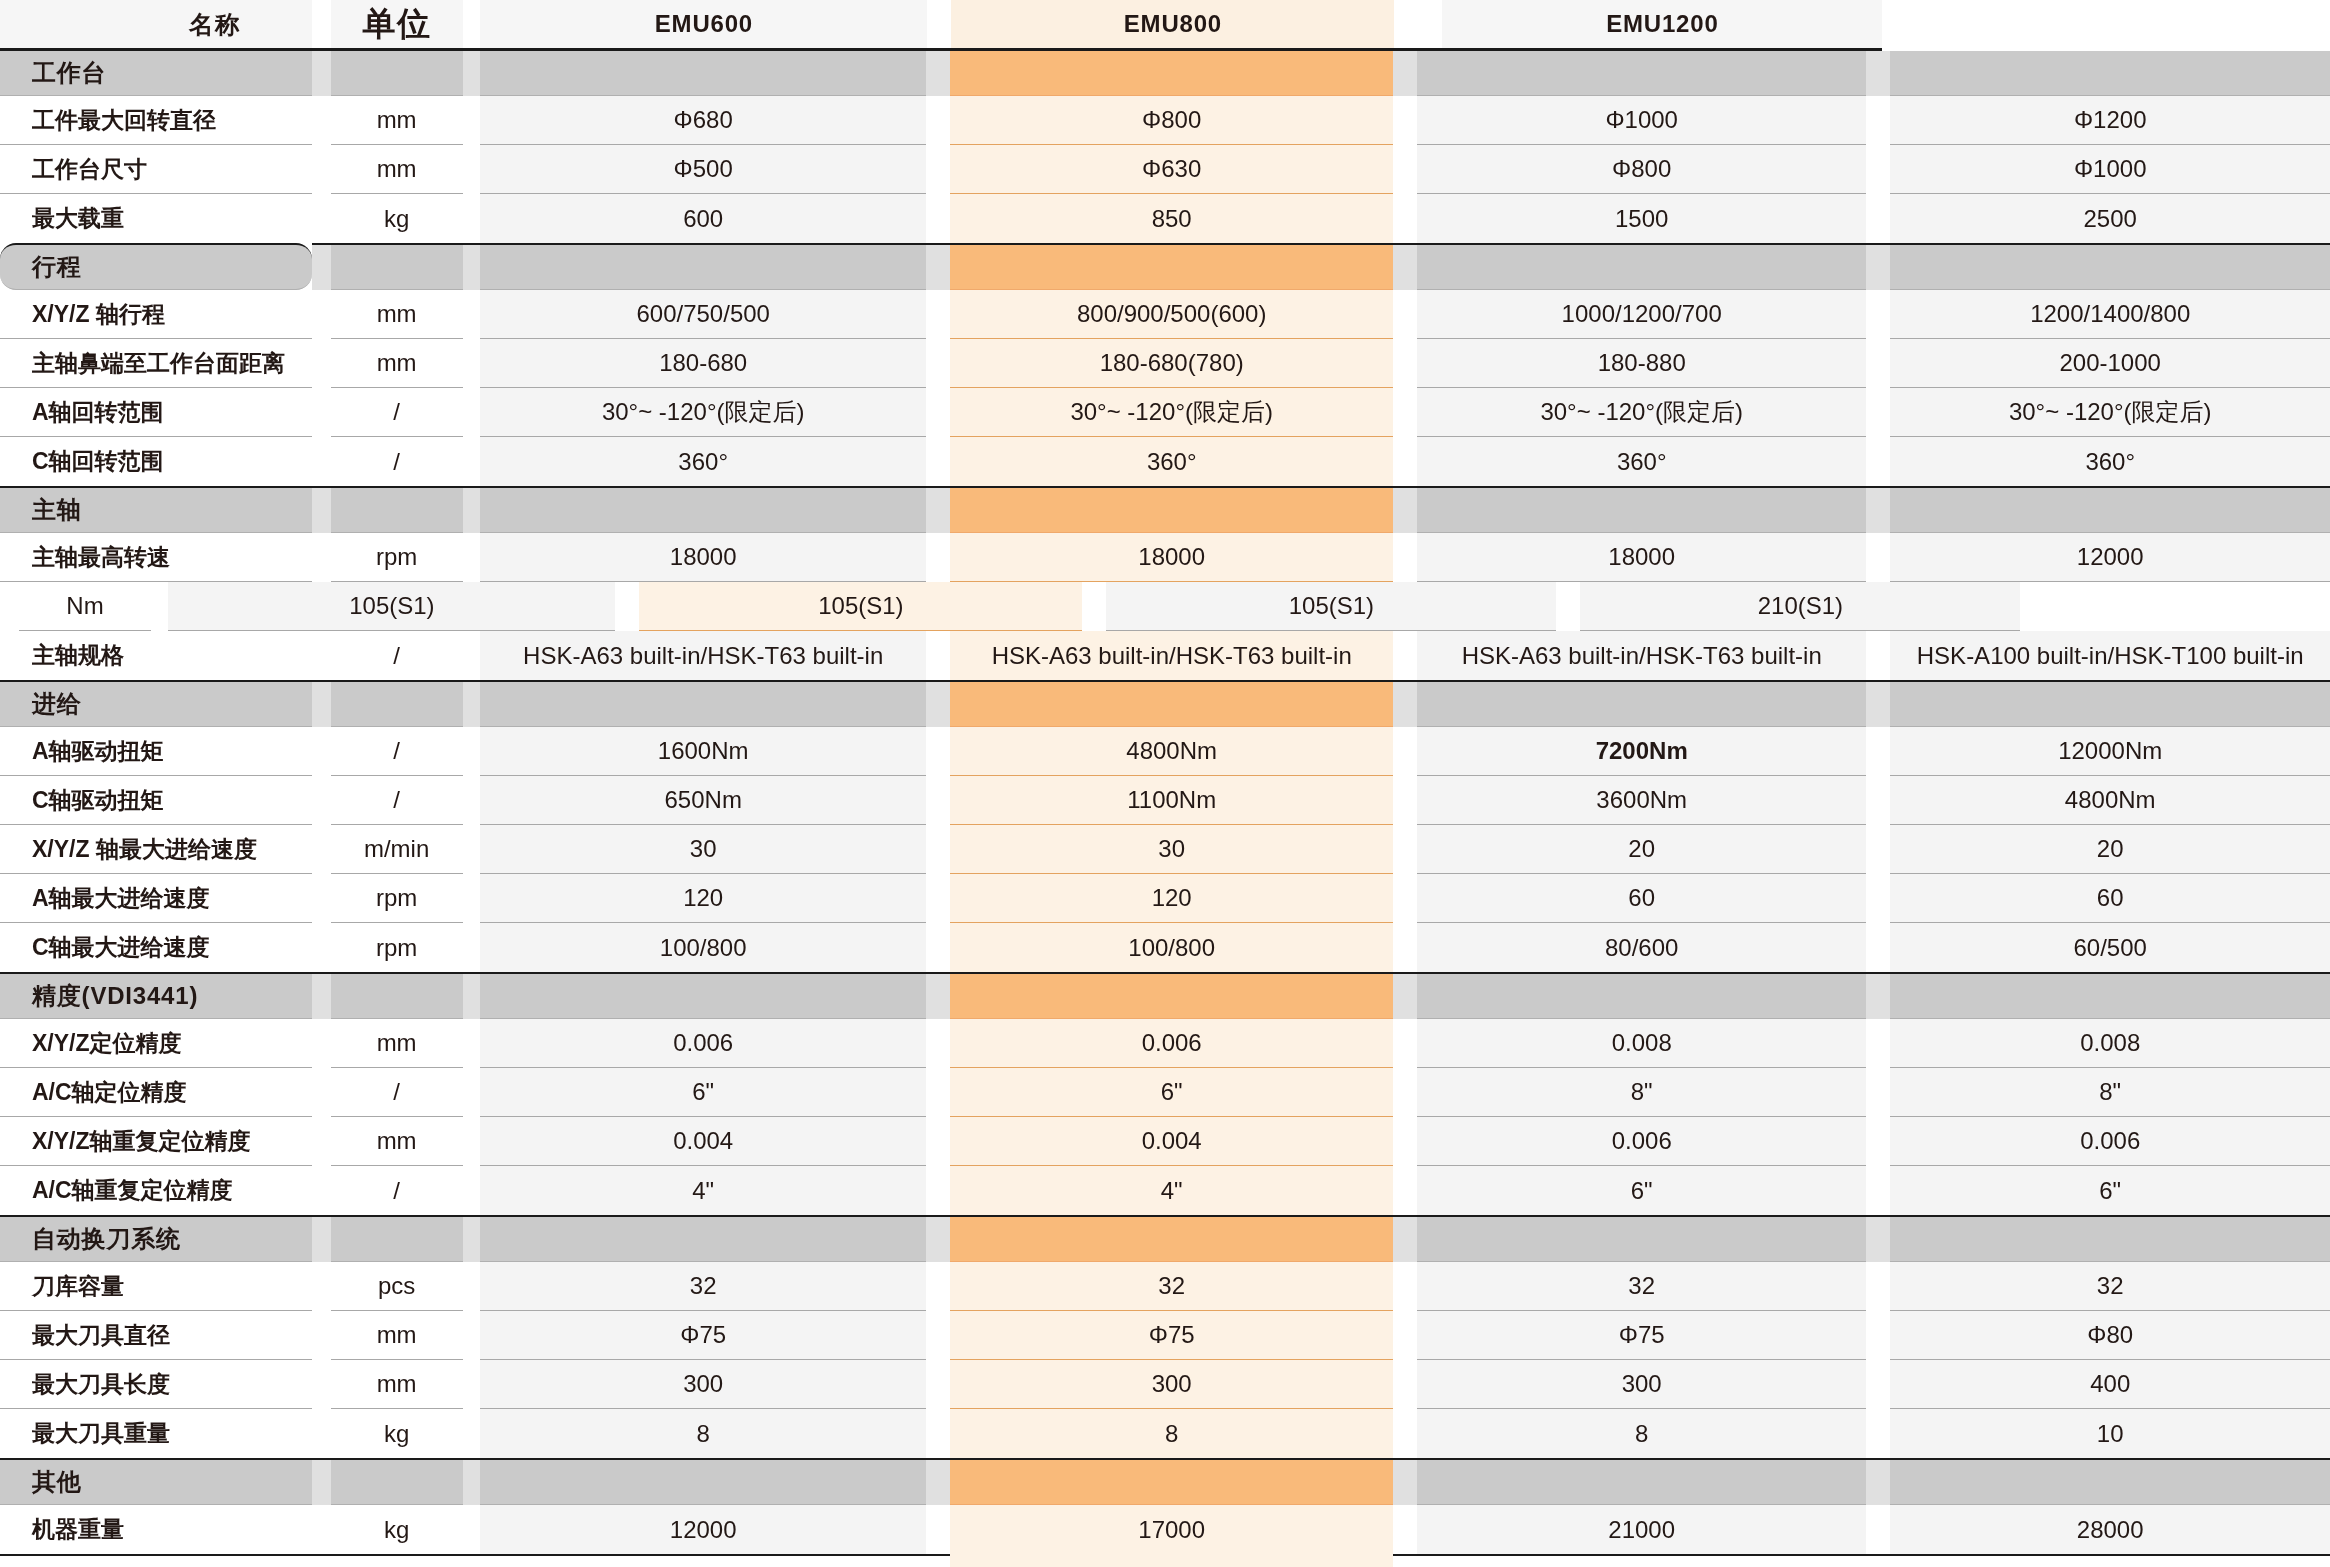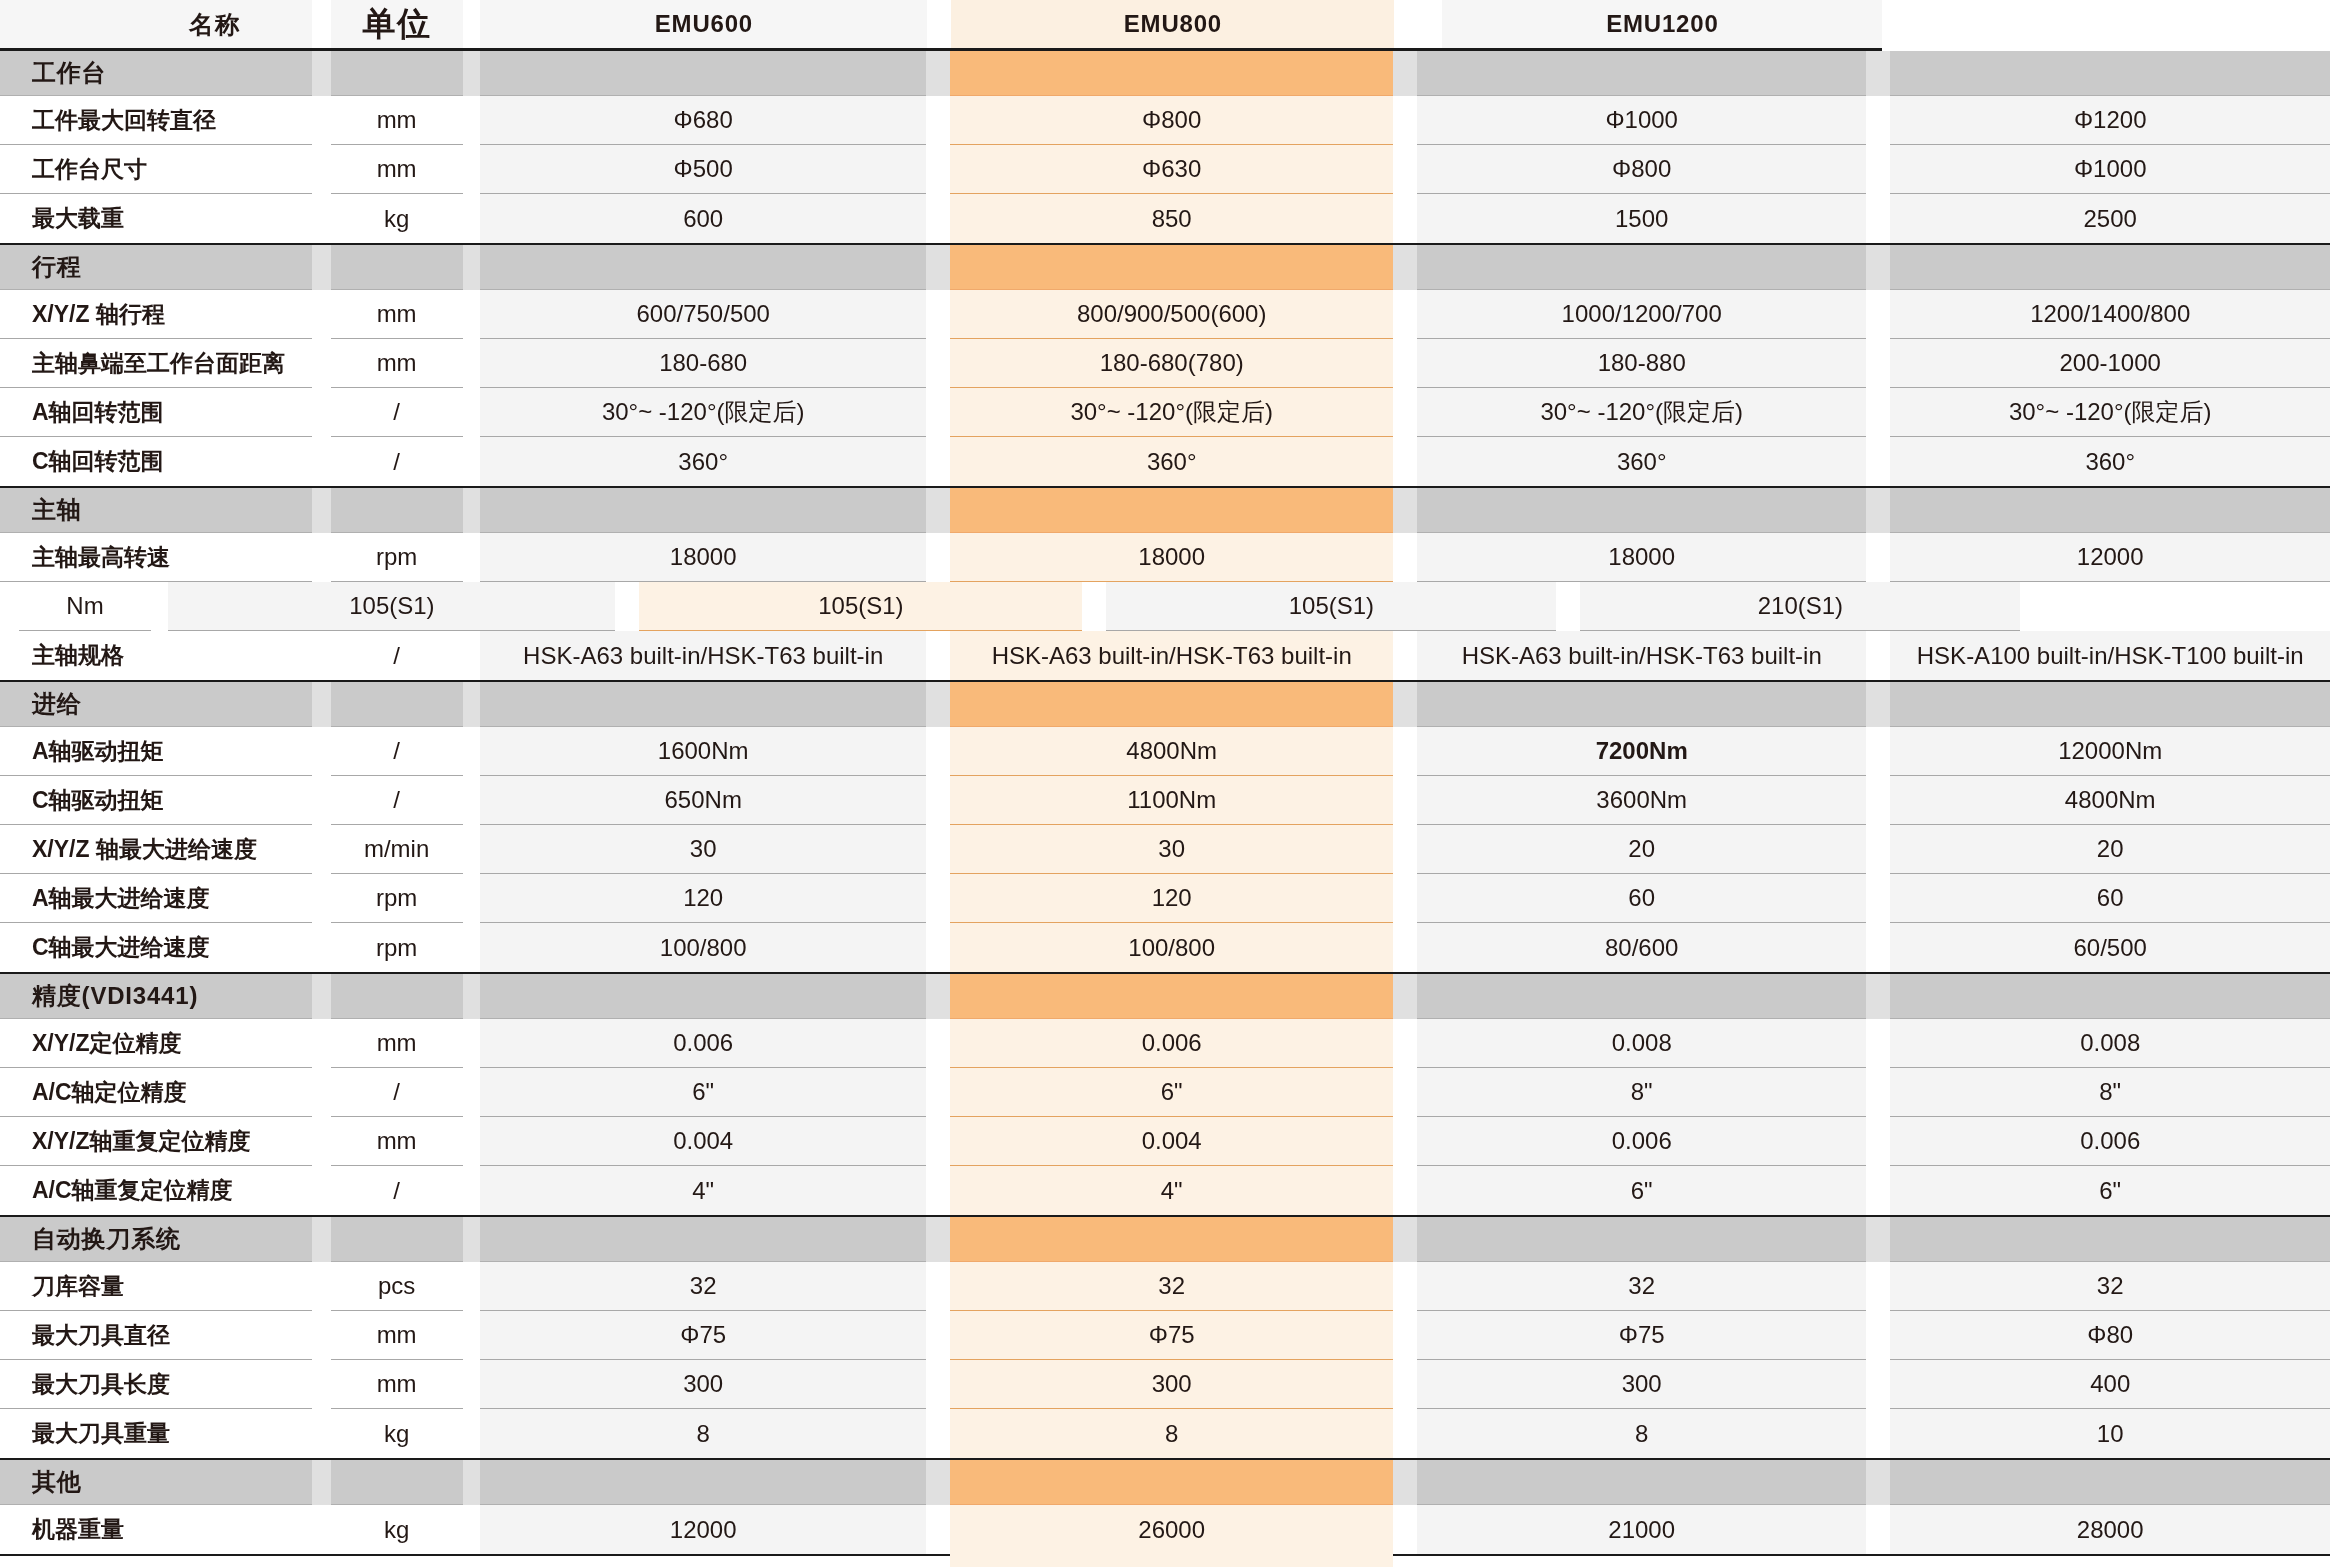--- a/index.html
+++ b/index.html
@@ -101,21 +101,21 @@
       <div class="c sp" style="width: 17.4px;"></div>
       <div class="c v0" style="width: 447px;">600</div>
       <div class="c sp" style="width: 24px;"></div>
       <div class="c v1" style="width: 443px;">850</div>
       <div class="c sp" style="width: 24px;"></div>
       <div class="c v2" style="width: 450px;">1500</div>
       <div class="c sp" style="width: 24px;"></div>
       <div class="c v3" style="width: 440px;">2500</div>
     </div>
     <div class="row section bordered">
-      <div class="c label title" style="width: 312px;">行程</div>
+      <div class="c label title" style="width: 312px; border-radius: 16px;">行程</div>
       <div class="c sp" style="width: 19px;"></div>
       <div class="c unit" style="width: 132px;"></div>
       <div class="c sp" style="width: 17.4px;"></div>
       <div class="c v0" style="width: 447px;"></div>
       <div class="c sp" style="width: 24px;"></div>
       <div class="c v1" style="width: 443px;"></div>
       <div class="c sp" style="width: 24px;"></div>
       <div class="c v2" style="width: 450px;"></div>
       <div class="c sp" style="width: 24px;"></div>
       <div class="c v3" style="width: 440px;"></div>
@@ -444,21 +444,21 @@
       <div class="c sp" style="width: 24px;"></div>
       <div class="c v3" style="width: 440px;"></div>
     </div>
     <div class="row data last">
       <div class="c label" style="width: 312px;">机器重量</div>
       <div class="c sp" style="width: 19px;"></div>
       <div class="c unit" style="width: 132px;">kg</div>
       <div class="c sp" style="width: 17.4px;"></div>
       <div class="c v0" style="width: 447px;">12000</div>
       <div class="c sp" style="width: 24px;"></div>
-      <div class="c v1" style="width: 443px;">26000</div>
+      <div class="c v1" style="width: 443px;">17000</div>
       <div class="c sp" style="width: 24px;"></div>
       <div class="c v2" style="width: 450px;">21000</div>
       <div class="c sp" style="width: 24px;"></div>
       <div class="c v3" style="width: 440px;">28000</div>
     </div>
     <div class="row strip">
       <div class="c label" style="width: 312px;"></div>
       <div class="c sp" style="width: 19px;"></div>
       <div class="c unit" style="width: 132px;"></div>
       <div class="c sp" style="width: 17.4px;"></div>

